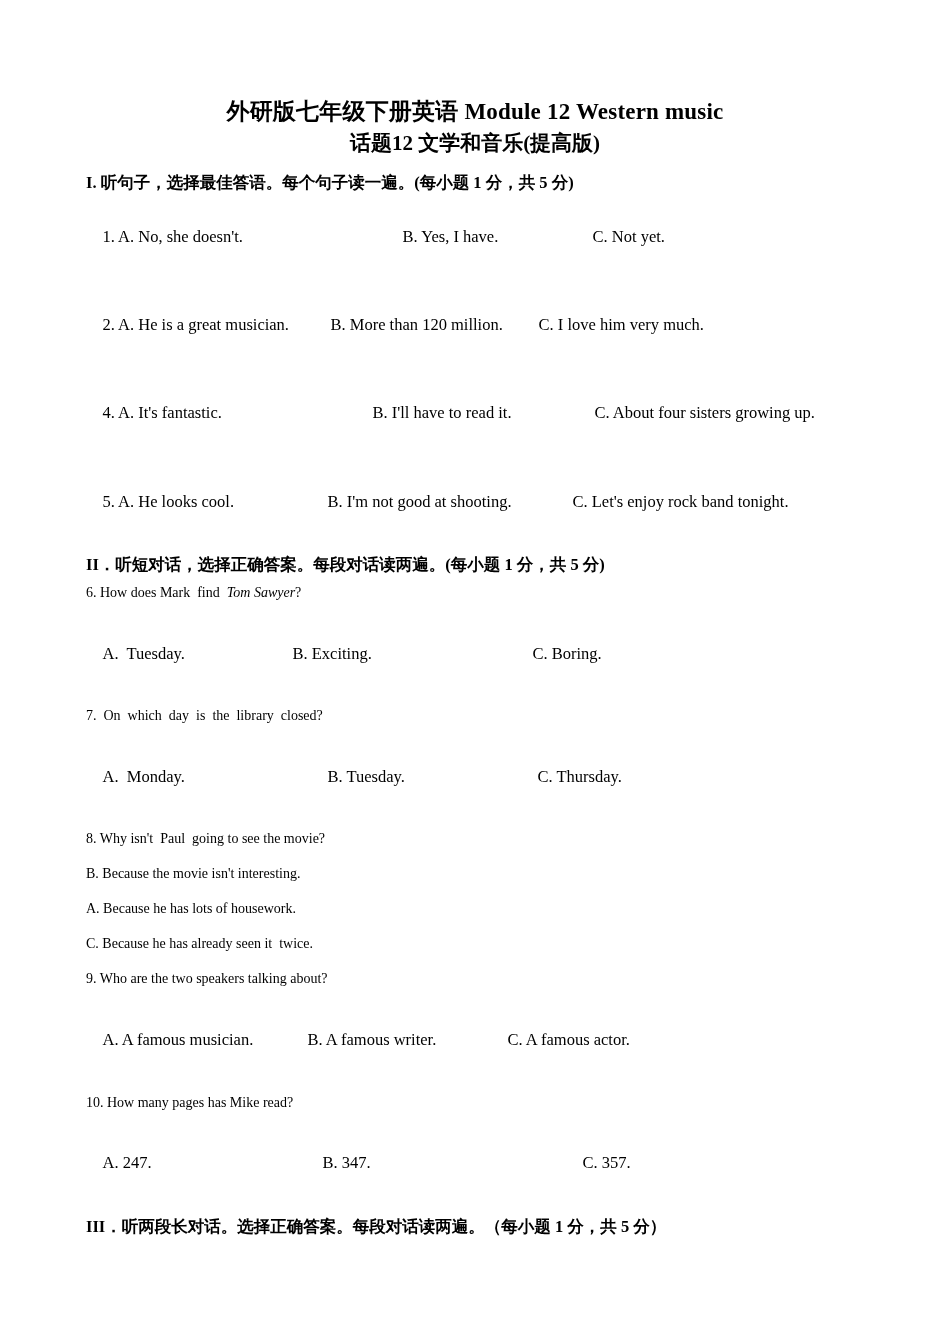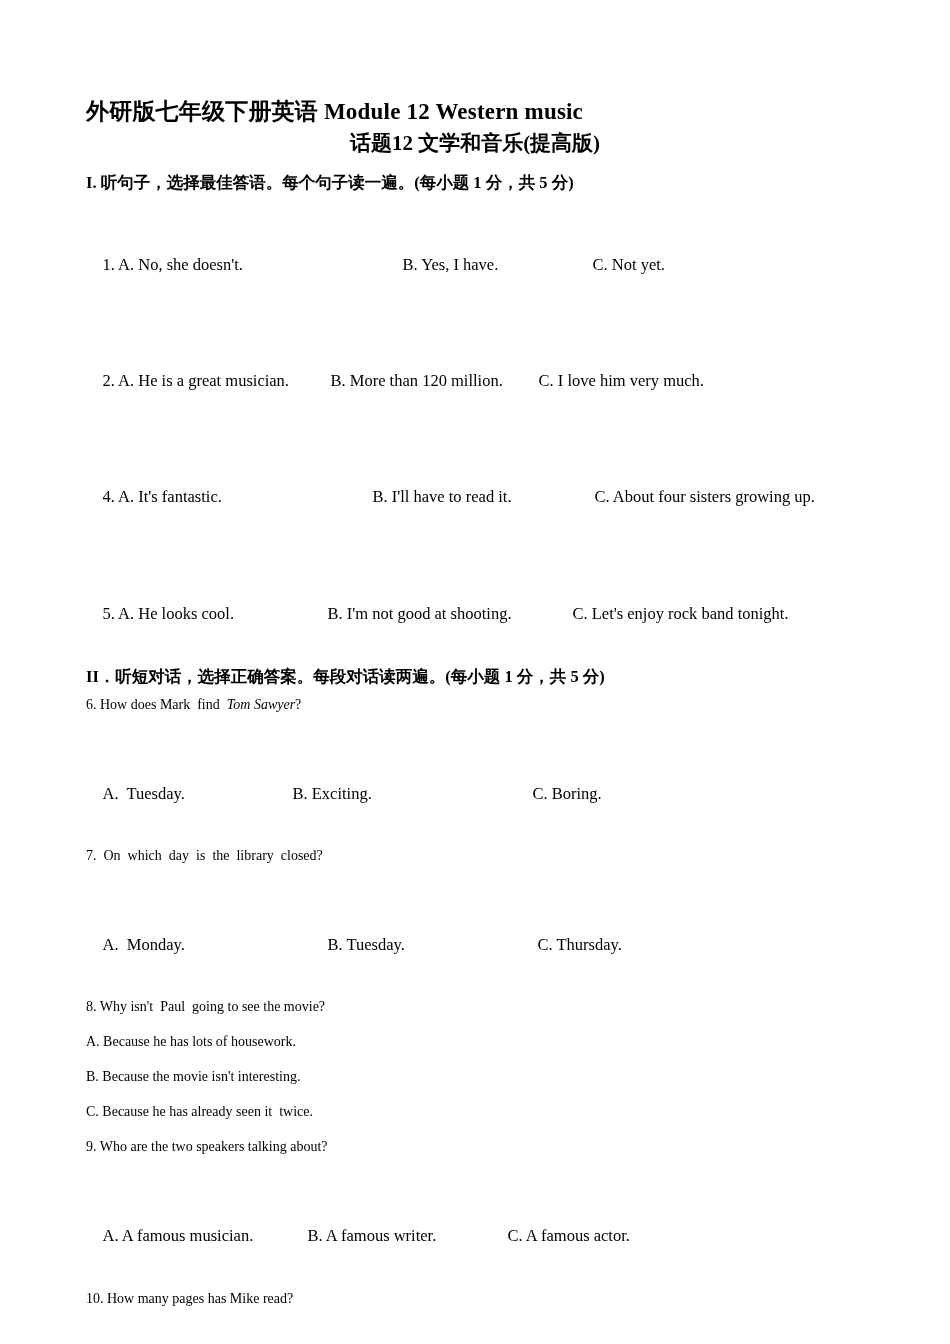--- a/index.html
+++ b/index.html
@@ -15,20 +15,21 @@
     position: relative;
   }
   .page {
     width: 950px;
     height: 1344px;
     box-sizing: border-box;
     padding: 96px 86px 40px 86px;
     position: relative;
   }
   .doc-title {
+    text-align: center;
     font-size: 23px;
     font-weight: bold;
     line-height: 1.35;
     margin: 0 0 2px 0;
     letter-spacing: 0.2px;
   }
   .doc-subtitle {
     text-align: center;
     font-size: 21px;
     font-weight: bold;
@@ -54,21 +55,20 @@
     position: relative;
     white-space: pre;
   }
   .ital {
     font-style: italic;
   }
   .col {
     display: inline-block;
     vertical-align: top;
     white-space: pre;
-    margin-top: 28px;
   }
 </style>
 </head>
 <body>
 
 <div class="page">
 
   <h1 class="doc-title">外研版七年级下册英语 Module 12 Western music</h1>
   <h2 class="doc-subtitle">话题12  文学和音乐(提高版)</h2>
 
@@ -98,22 +98,22 @@
   <div class="opts">
     <span class="col" style="width:190px">A.  Tuesday.</span><span class="col" style="width:240px">B. Exciting.</span><span class="col">C. Boring.</span>
   </div>
 
   <div class="q-line">7.  On  which  day  is  the  library  closed?</div>
   <div class="opts">
     <span class="col" style="width:225px">A.  Monday.</span><span class="col" style="width:210px">B. Tuesday.</span><span class="col">C. Thursday.</span>
   </div>
 
   <div class="q-line">8. Why isn't  Paul  going to see the movie?</div>
+  <div class="q-line">B. Because the movie isn't interesting.</div>
   <div class="q-line">A. Because he has lots of housework.</div>
-  <div class="q-line">B. Because the movie isn't interesting.</div>
   <div class="q-line">C. Because he has already seen it  twice.</div>
 
   <div class="q-line">9. Who are the two speakers talking about?</div>
   <div class="opts">
     <span class="col" style="width:205px">A. A famous musician.</span><span class="col" style="width:200px">B. A famous writer.</span><span class="col">C. A famous actor.</span>
   </div>
 
   <div class="q-line">10. How many pages has Mike read?</div>
   <div class="opts">
     <span class="col" style="width:220px">A. 247.</span><span class="col" style="width:260px">B. 347.</span><span class="col">C. 357.</span>

